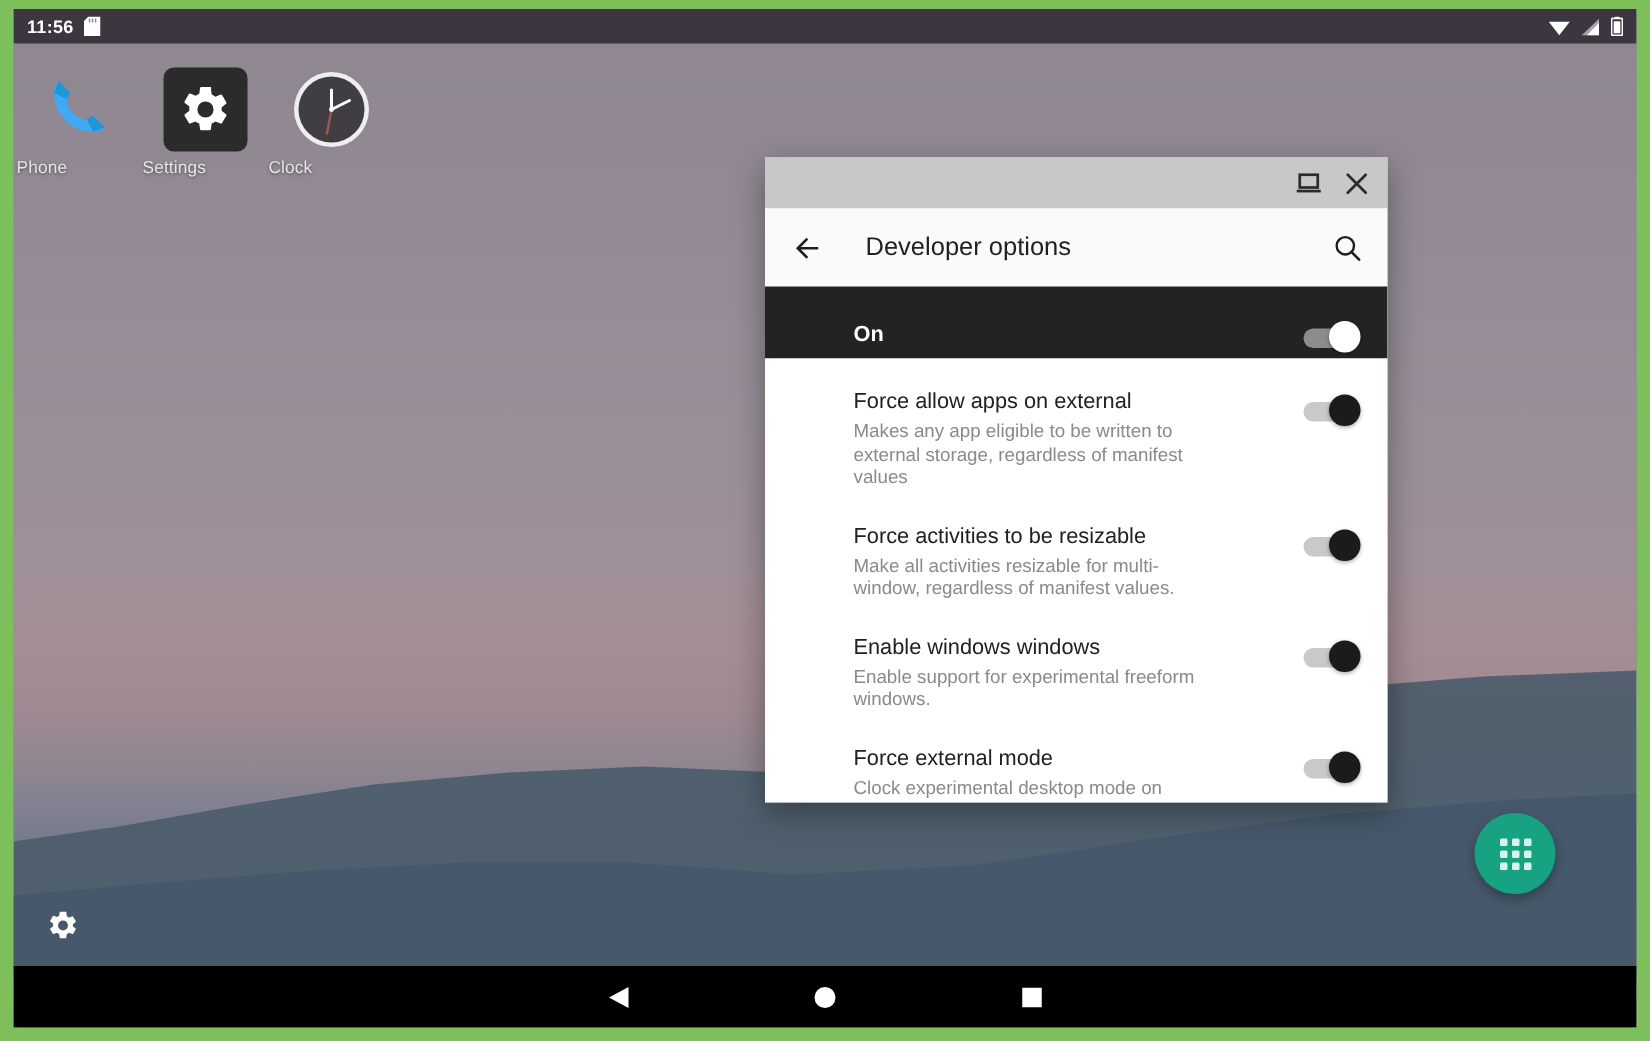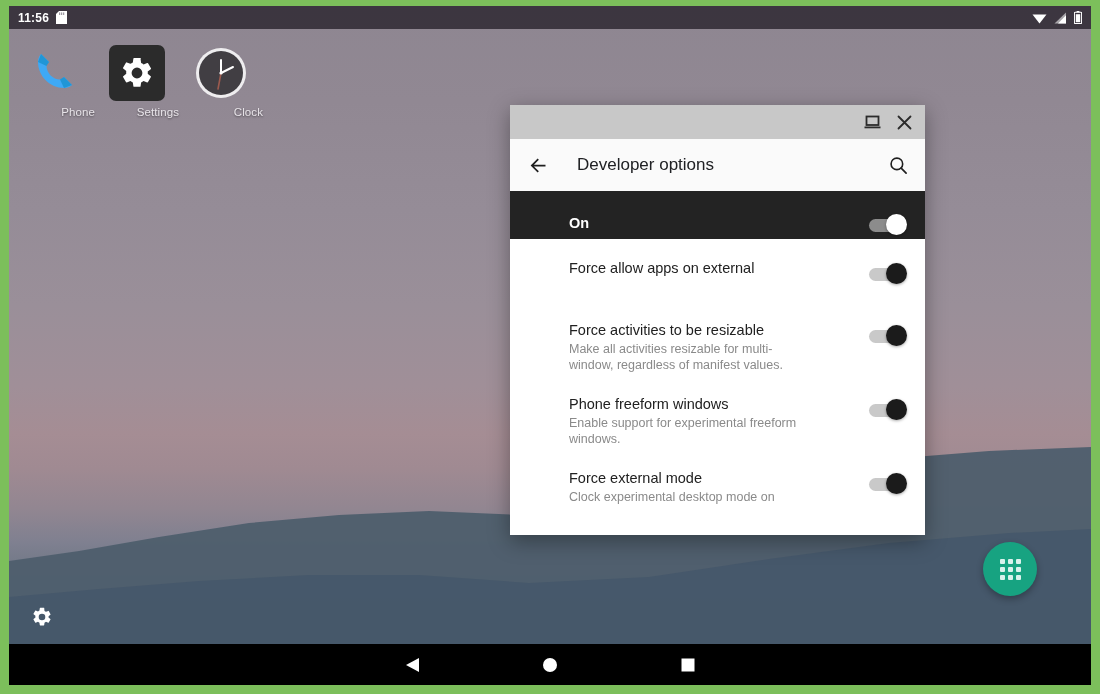--- a/index.html
+++ b/index.html
@@ -87,21 +87,21 @@
     font-size: 12px;
     font-weight: bold;
     letter-spacing: 0.2px;
   }
   .status-icon { display: block; }
 
   
   .app-icon-cell {
     position: absolute;
     width: 84px;
-    text-align: right;
+    text-align: left;
     z-index: 10;
   }
   .app-icon-art {
     width: 56px;
     height: 56px;
     margin: 0 auto 5px auto;
     position: relative;
   }
   .app-icon-label {
     font-size: 11.5px;
@@ -441,41 +441,42 @@
           <div class="track"></div>
           <div class="knob"></div>
         </div>
       </div>
 
       <div id="settings-list">
 
         <div class="setting-row">
           <div class="setting-texts">
             <div class="setting-title">Force allow apps on external</div>
+            <div class="setting-desc">Makes any app eligible to be written to external storage, regardless of manifest values</div>
           </div>
           <div class="switch">
             <div class="track"></div>
             <div class="knob"></div>
           </div>
         </div>
 
         <div class="setting-row">
           <div class="setting-texts">
             <div class="setting-title">Force activities to be resizable</div>
             <div class="setting-desc">Make all activities resizable for multi-window, regardless of manifest values.</div>
           </div>
           <div class="switch">
             <div class="track"></div>
             <div class="knob"></div>
           </div>
         </div>
 
         <div class="setting-row">
           <div class="setting-texts">
-            <div class="setting-title">Phone freeform windows</div>
+            <div class="setting-title">Enable windows windows</div>
             <div class="setting-desc" style="max-width:236px;">Enable support for experimental freeform windows.</div>
           </div>
           <div class="switch">
             <div class="track"></div>
             <div class="knob"></div>
           </div>
         </div>
 
         <div class="setting-row">
           <div class="setting-texts">

